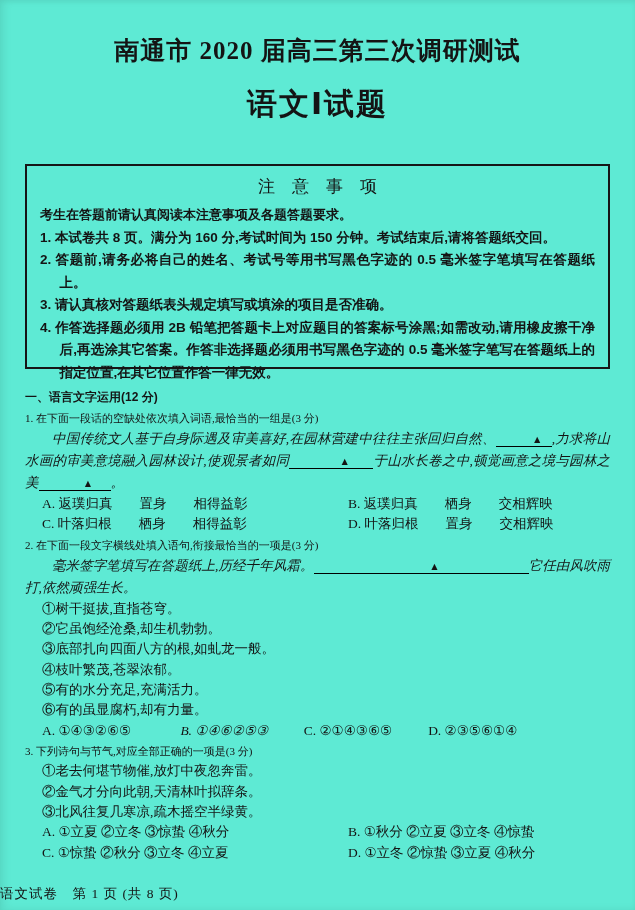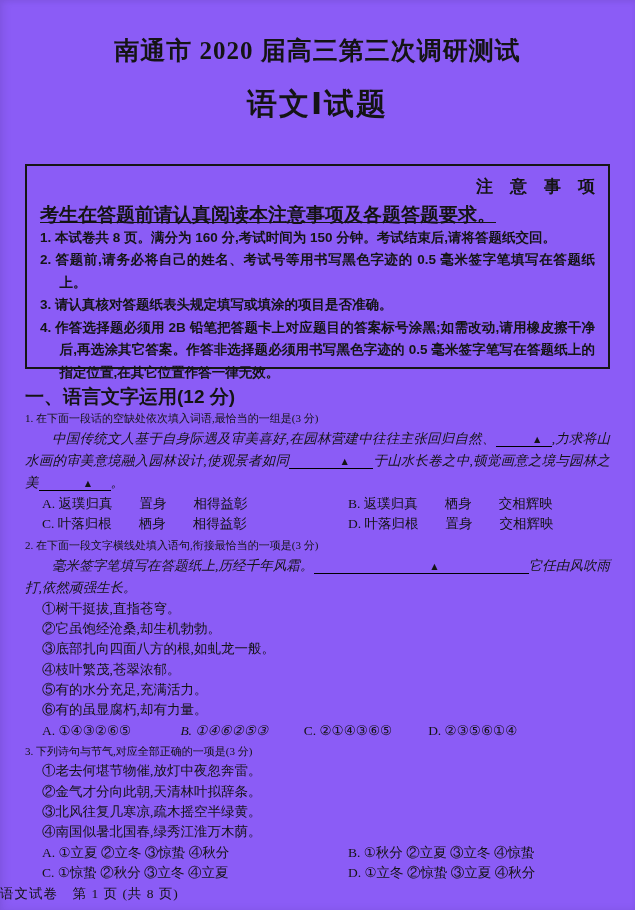--- a/index.html
+++ b/index.html
@@ -1,48 +1,48 @@
 <!DOCTYPE html>
 <html><head>
 <meta charset="utf-8">
 <style>
   html,body{margin:0;padding:0;background:#dcdcdc;}
   .page{
-    width:635px;height:910px;background:#8b5cf6;position:relative;
+    width:635px;height:910px;background:#5eead4;position:relative;
     box-sizing:border-box;padding-top:34px;overflow:hidden;
     color:#141414;
     font-family:"Liberation Serif","DejaVu Serif",serif;
     box-shadow:inset 4px 0 8px rgba(0,0,0,.07), inset 0 2px 4px rgba(0,0,0,.04);
   }
   .hei{font-family:"Liberation Sans","DejaVu Sans",sans-serif;}
   .title{
     margin:0;text-align:center;font-size:25px;font-weight:700;
     letter-spacing:1px;line-height:34px;
   }
   .subtitle{
     margin:16px 16px 0;text-align:center;font-size:30px;font-weight:700;
     line-height:40px;letter-spacing:2px;
   }
   .notice{
     margin:40px 25px 0;border:2px solid #161616;
     padding:6px 13px 10px;box-sizing:border-box;height:205px;
   }
   .notice-heading{
-    text-align:right;font-size:17px;font-weight:700;line-height:26px;
+    text-align:center;font-size:17px;font-weight:400;line-height:26px;
     margin:2px 0 4px;
   }
   .notice-intro{
-    font-size:19px;font-weight:700;line-height:22.5px;text-decoration:underline;
+    font-size:13px;font-weight:700;line-height:22.5px;
   }
   .notice-item{
     font-size:13.5px;font-weight:700;line-height:22.5px;
     padding-left:1.45em;text-indent:-1.45em;text-align:justify;
   }
   .main{margin:17px 25px 0;}
-  .sec-heading{font-size:19px;font-weight:700;line-height:22px;}
+  .sec-heading{font-size:12px;font-weight:700;line-height:22px;}
   .stem{font-size:11px;line-height:20.4px;}
   .para{
     font-size:13.5px;line-height:21.8px;text-indent:2em;
     text-align:justify;margin:0;
   }
   .kaiti{font-style:italic;}
   .blank{
     display:inline-block;text-align:center;border-bottom:1.4px solid #000;
     line-height:13px;vertical-align:baseline;font-style:normal;
   }
@@ -104,21 +104,20 @@
       <span class="o1">A. ①④③②⑥⑤</span>
       <span class="o2">B. ①④⑥②⑤③</span>
       <span class="o3">C. ②①④③⑥⑤</span>
       <span class="o4">D. ②③⑤⑥①④</span>
     </div>
 
     <div class="stem">3. 下列诗句与节气,对应全部正确的一项是(3 分)</div>
     <div class="numline">①老去何堪节物催,放灯中夜忽奔雷。</div>
     <div class="numline">②金气才分向此朝,天清林叶拟辞条。</div>
     <div class="numline">③北风往复几寒凉,疏木摇空半绿黄。</div>
-    <div class="numline">④南国似暑北国春,绿秀江淮万木荫。</div>
     <div class="optrow2">
       <span class="col1">A. ①立夏 ②立冬 ③惊蛰 ④秋分</span>
       <span>B. ①秋分 ②立夏 ③立冬 ④惊蛰</span>
     </div>
     <div class="optrow2">
       <span class="col1">C. ①惊蛰 ②秋分 ③立冬 ④立夏</span>
       <span>D. ①立冬 ②惊蛰 ③立夏 ④秋分</span>
     </div>
 
   </div>

